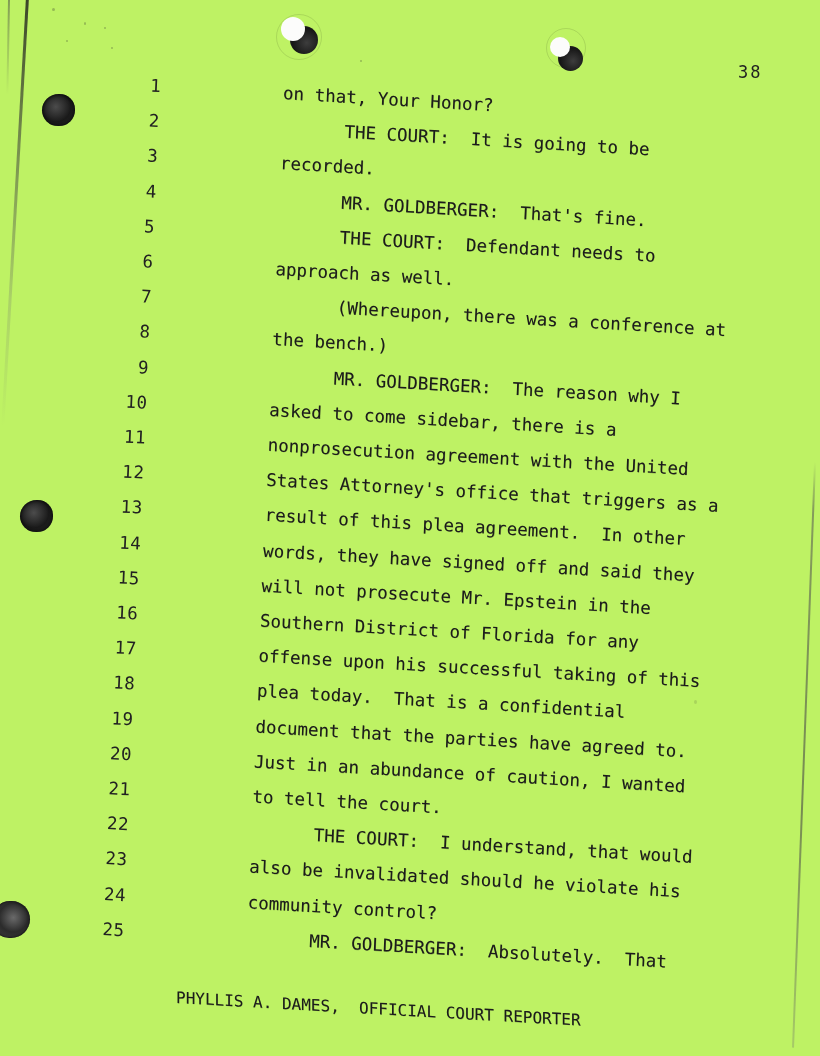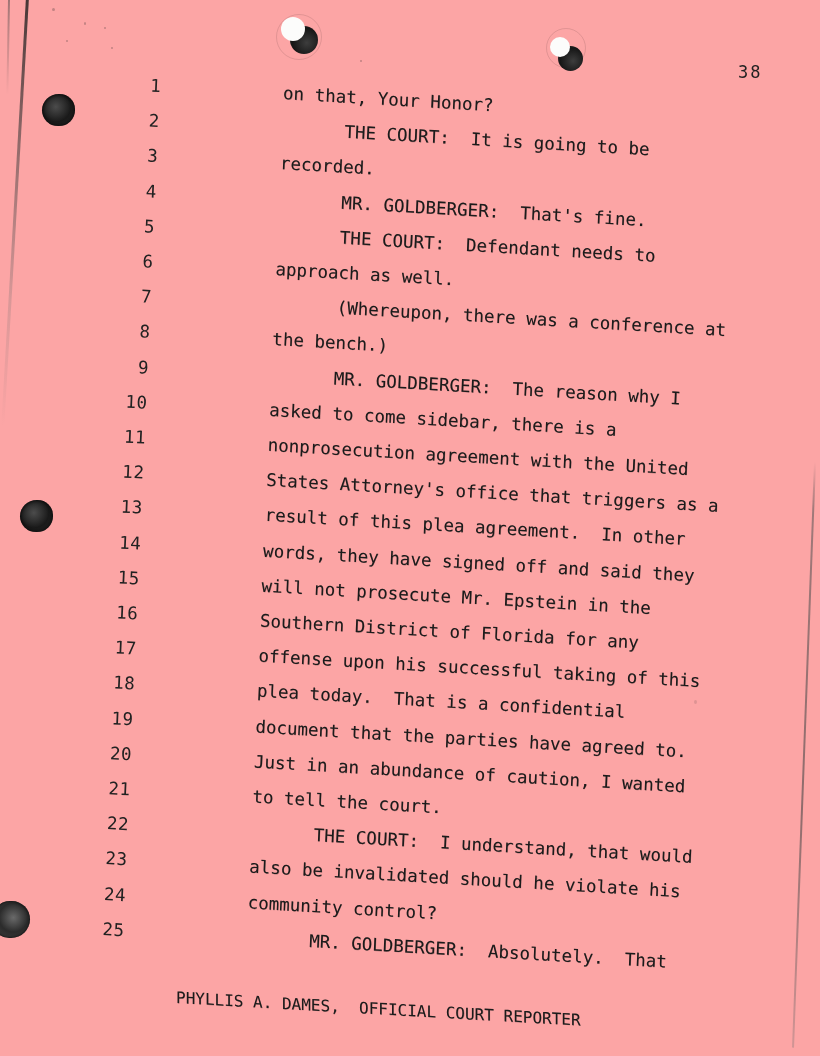--- a/index.html
+++ b/index.html
@@ -1,19 +1,19 @@
 <!DOCTYPE html>
 <html><head>
 <meta charset="utf-8">
 <style>
   html,body{margin:0;padding:0;background:#e8e8e8;}
   #paper{
     position:relative;
     width:820px;height:1056px;
-    background:#fca5a5;
+    background:#bef264;
     overflow:hidden;
     font-family:"DejaVu Sans Mono", monospace;
     color:#1c1c1c;
   }
   
   #content{
     position:absolute;inset:0;
     transform-origin:160px 70px;
     transform:rotate(2.5deg) skewY(0.8deg);
   }

